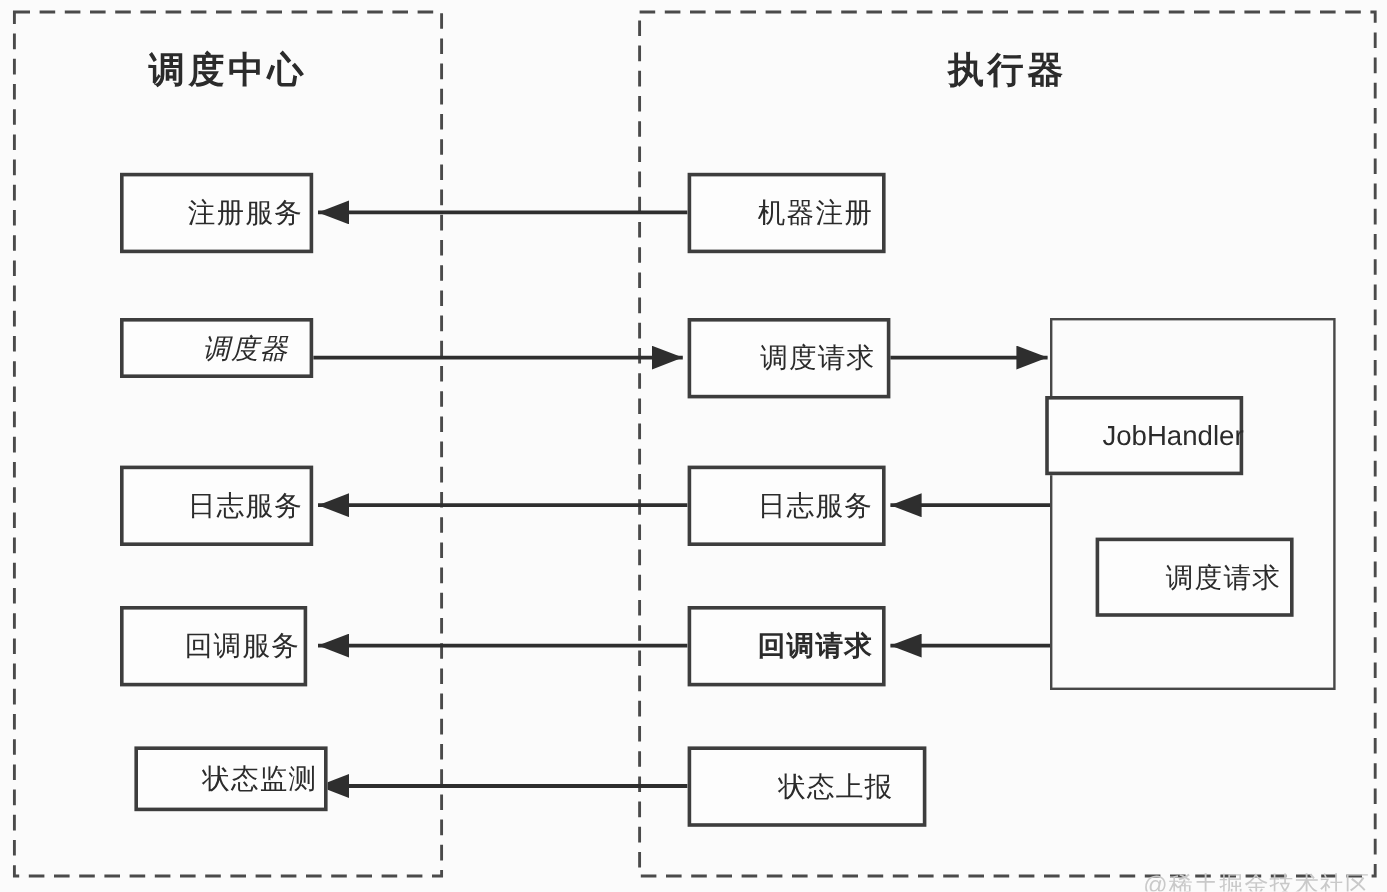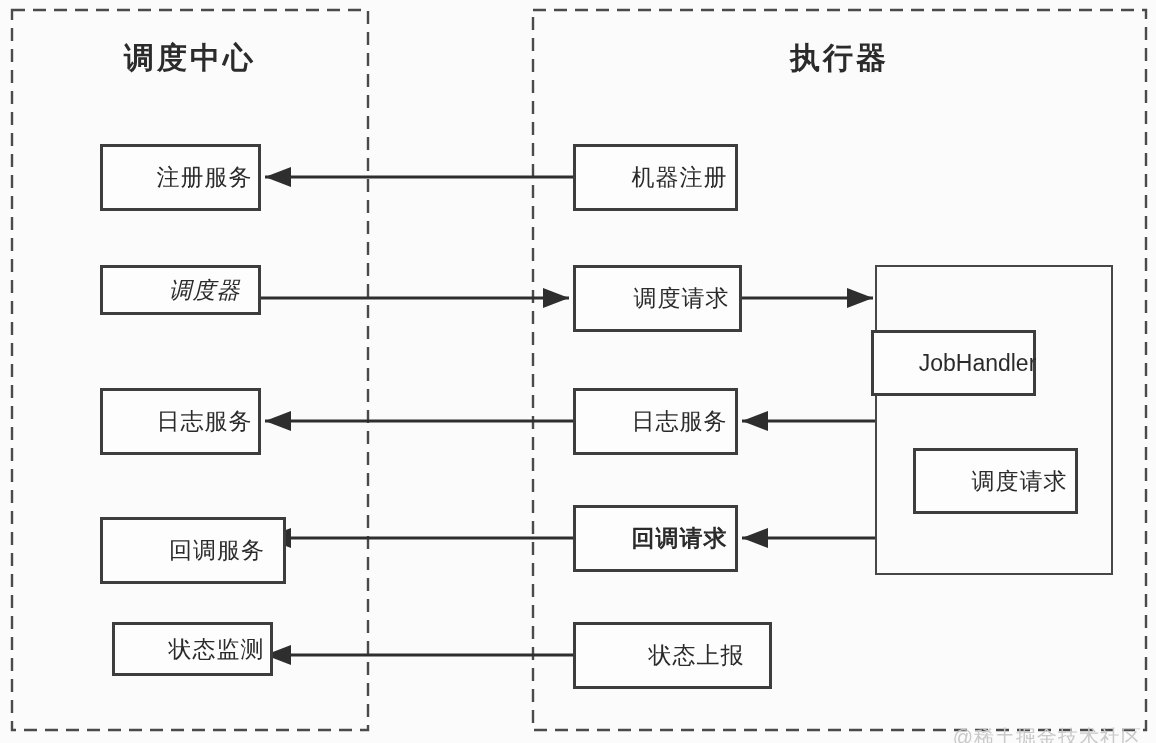--- a/index.html
+++ b/index.html
@@ -82,21 +82,21 @@
     <line x1="573" y1="655" x2="265" y2="655" marker-end="url(#arrowhead)"></line>
   </svg>
 
   <div class="panel-title" style="left:533px;top:38px;width:613px;">执行器</div>
 
   <div class="panel-title" style="left:12px;top:38px;width:356px;">调度中心</div>
 
   <div class="node" style="left:100px;top:144px;width:161px;height:67px;">注册服务</div>
   <div class="node" style="left:100px;top:265px;width:161px;height:50px;font-style:italic;">调度器</div>
   <div class="node" style="left:100px;top:388px;width:161px;height:67px;">日志服务</div>
-  <div class="node" style="left:100px;top:505px;width:186px;height:67px;margin-top:12px;">回调服务</div>
+  <div class="node" style="left:100px;top:505px;width:156px;height:67px;">回调服务</div>
   <div class="node" style="left:112px;top:622px;width:161px;height:54px;">状态监测</div>
 
   <div class="node" style="left:573px;top:144px;width:165px;height:67px;text-align:center;">机器注册</div>
   <div class="node" style="left:573px;top:265px;width:169px;height:67px;">调度请求</div>
   <div class="node" style="left:573px;top:388px;width:165px;height:67px;">日志服务</div>
   <div class="node" style="left:573px;top:505px;width:165px;height:67px;font-weight:bold;">回调请求</div>
   <div class="node" style="left:573px;top:622px;width:199px;height:67px;">状态上报</div>
 
   <div class="runtime" style="left:875px;top:265px;width:238px;height:310px;"></div>
   <div class="node" style="left:871px;top:330px;width:165px;height:66px;border-width:3px;letter-spacing:0;">JobHandler</div>

